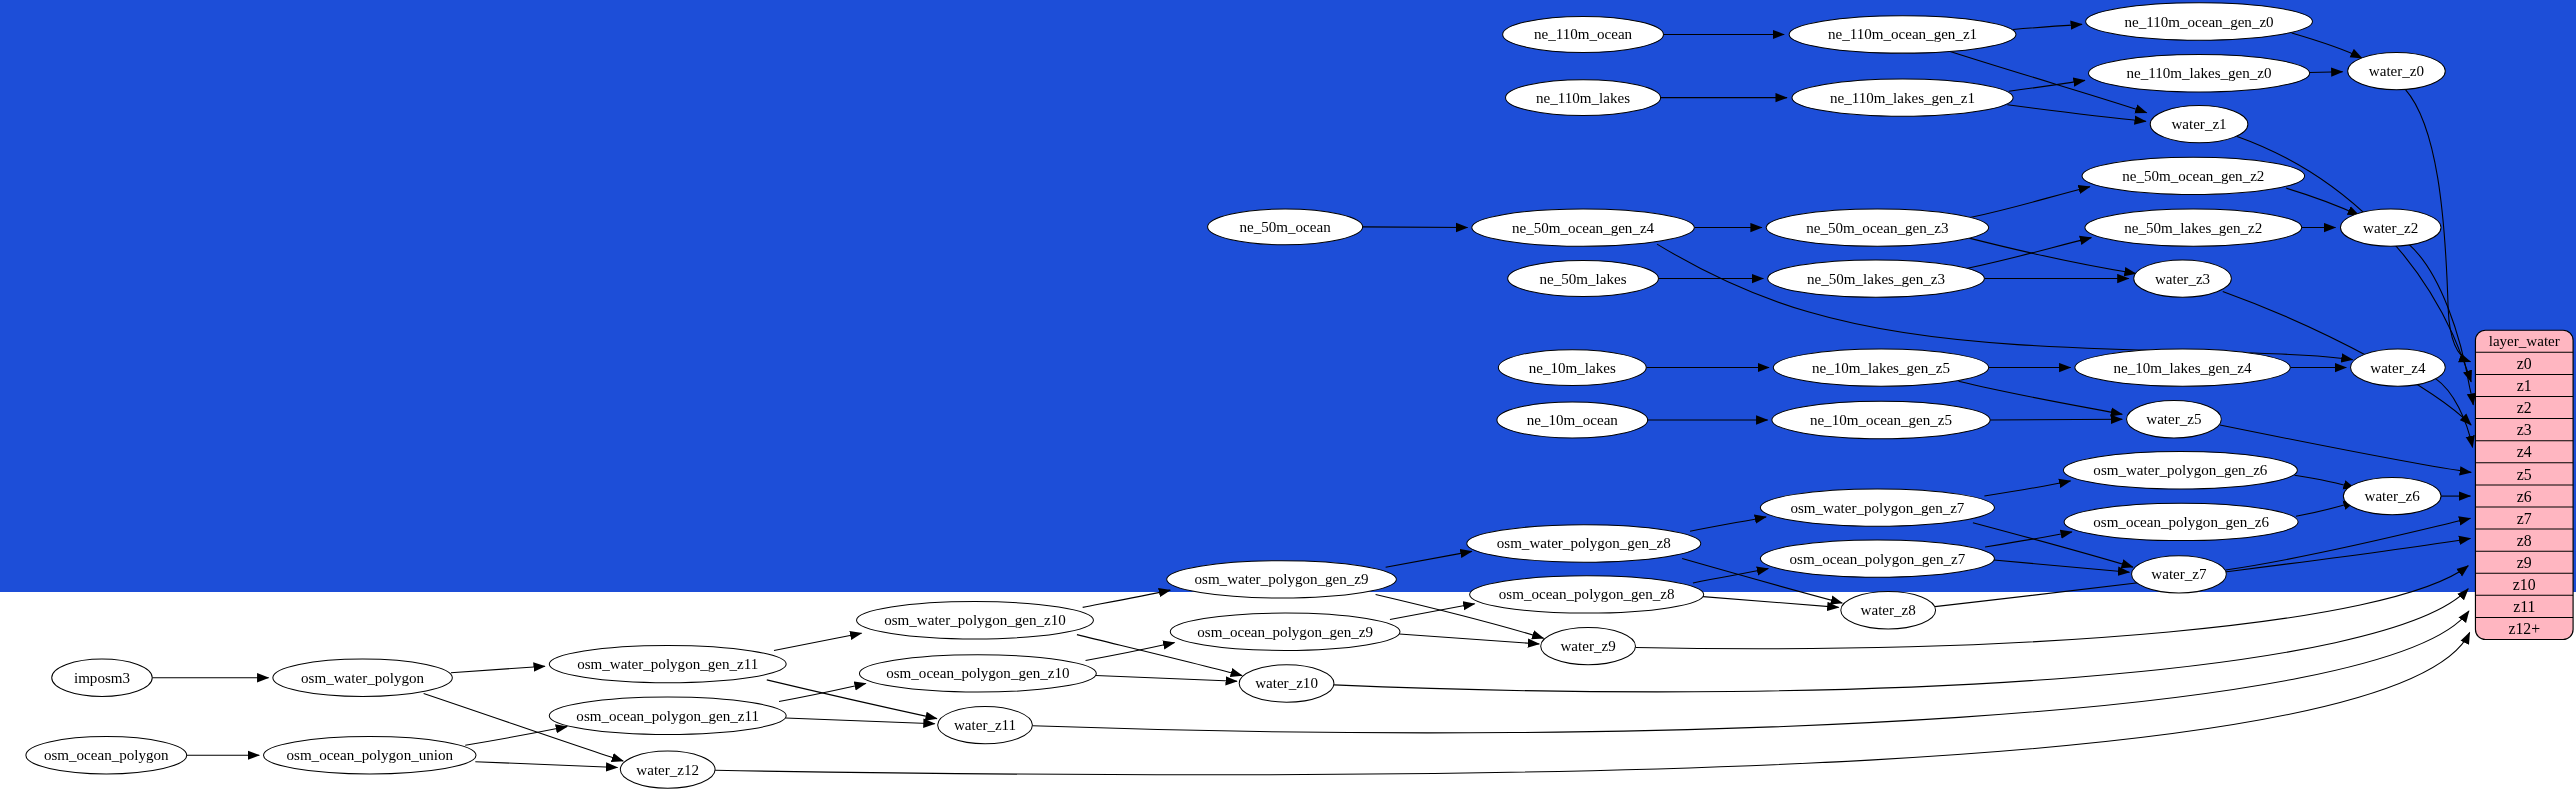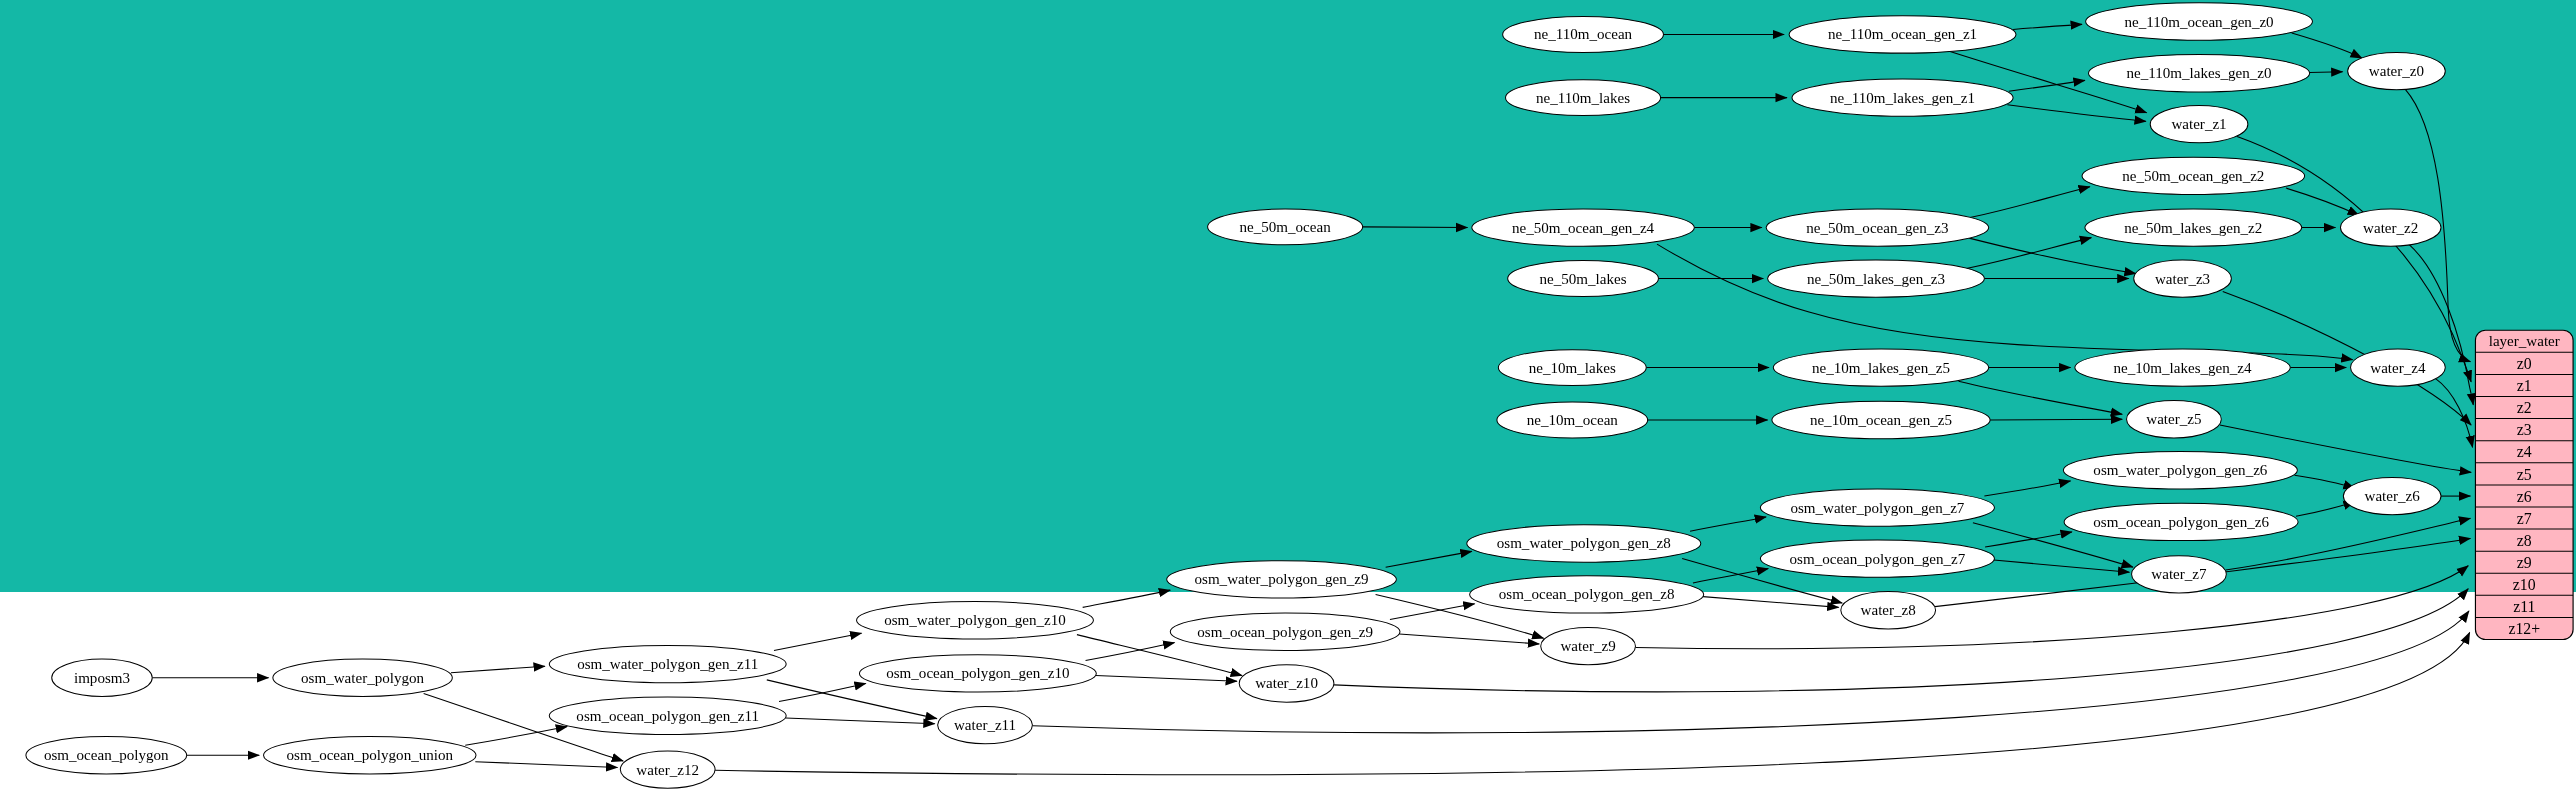--- a/index.html
+++ b/index.html
@@ -7,21 +7,21 @@
     padding: 0;
     background: #ffffff;
     width: 2576px;
     height: 789px;
     overflow: hidden;
   }
   #canvas-wrap {
     position: relative;
     width: 2576px;
     height: 592px;
-    background: #14b8a6;
+    background: #1d4ed8;
   }
   svg {
     display: block;
     font-family: "Liberation Serif", "DejaVu Serif", serif;
   }
   .edge {
     fill: none;
     stroke: #000000;
     stroke-width: 1.5;
   }

